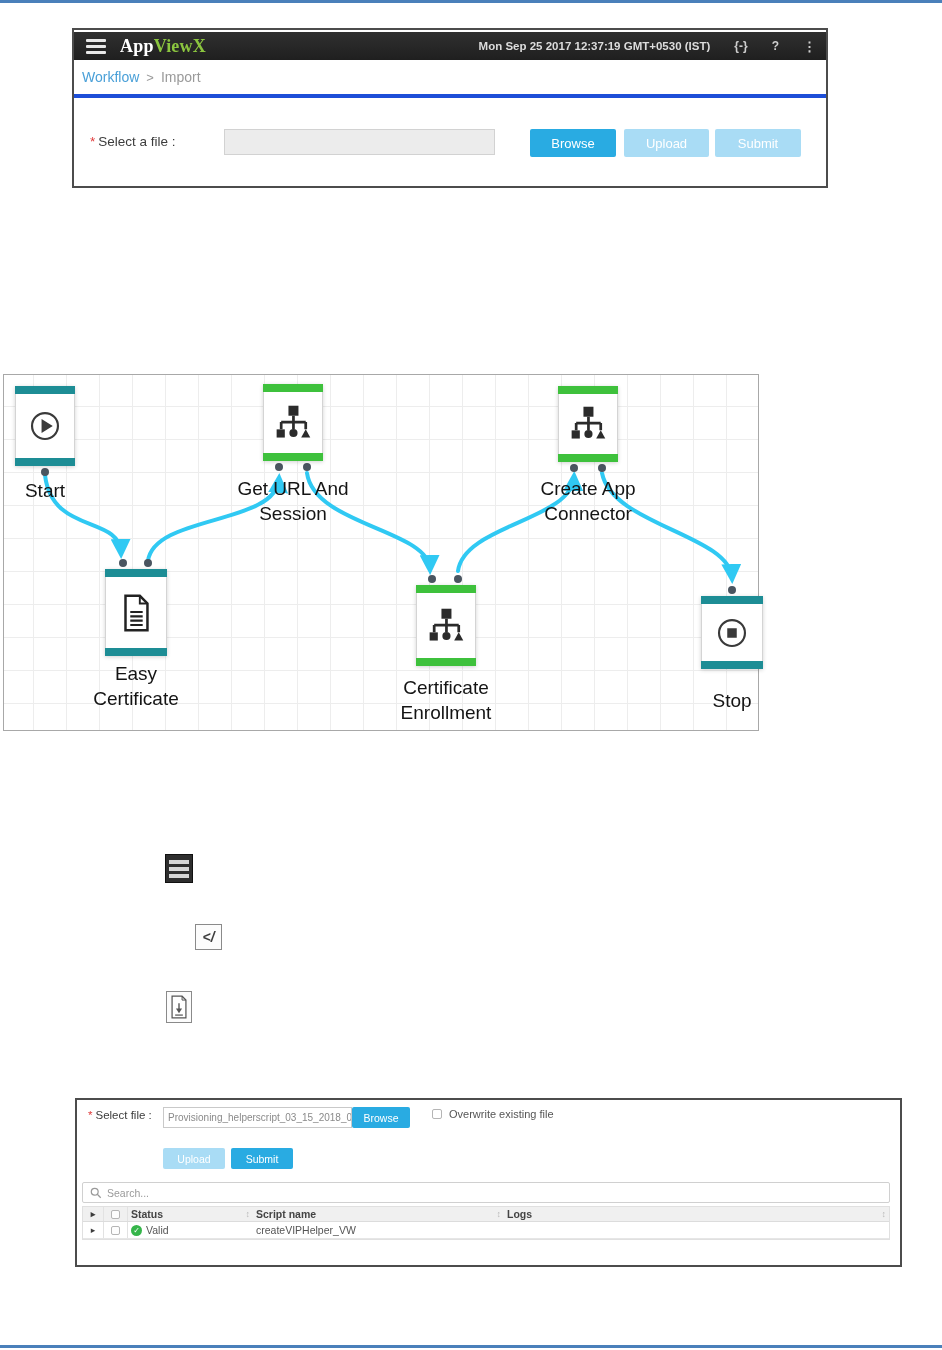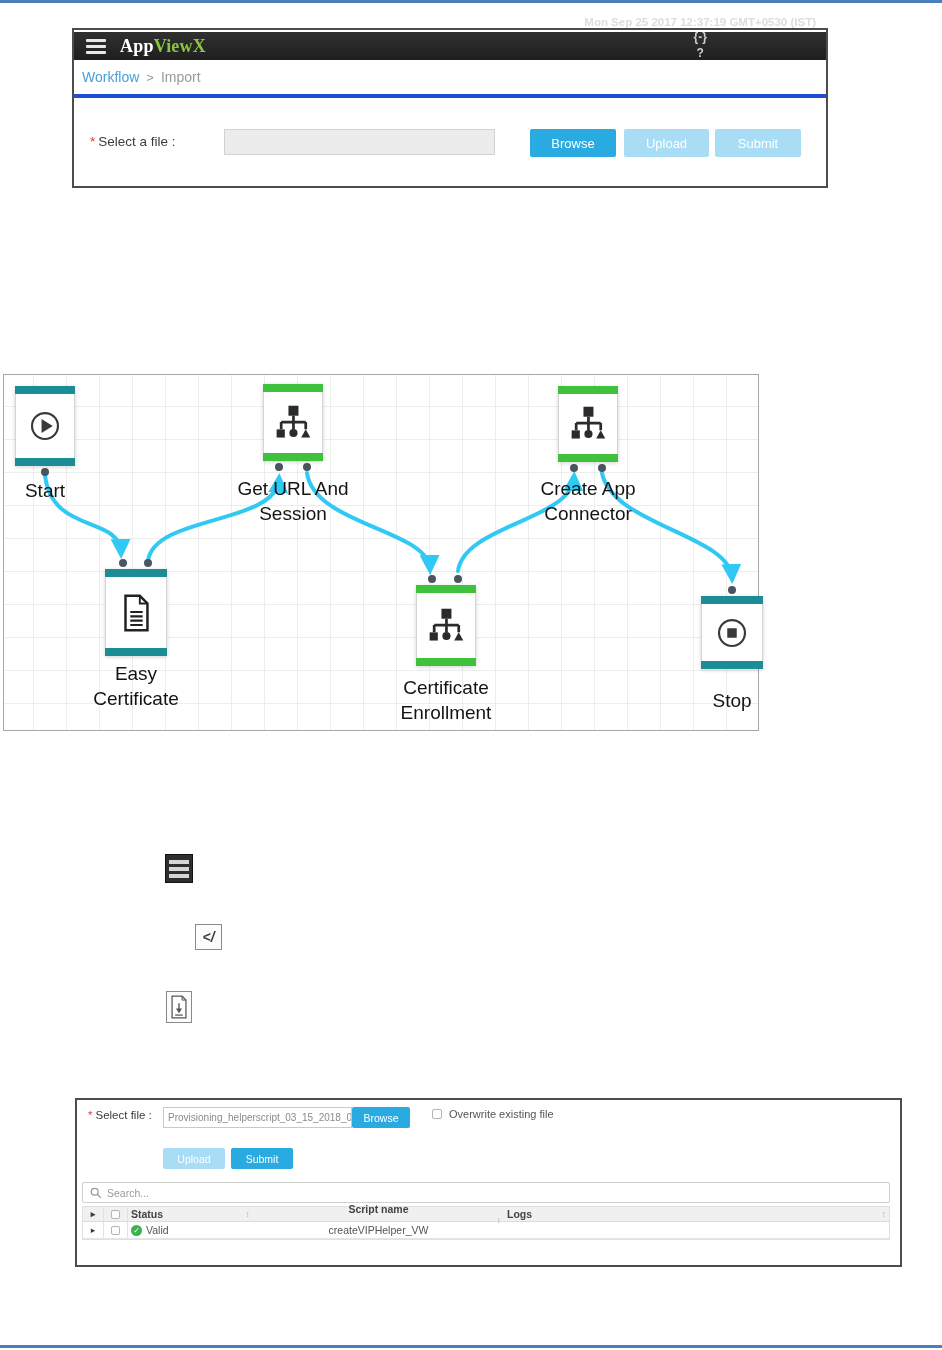--- a/index.html
+++ b/index.html
@@ -13,21 +13,21 @@
   .shot1 { position:absolute; left:72px; top:28px; width:756px; height:160px;
            border:2px solid #4c4c4c; background:#fff; }
   .avx-header { position:absolute; left:0; top:2px; width:752px; height:28px;
                 background:linear-gradient(#303030,#1f1f1f); display:flex; align-items:center; }
   .hamburger { width:20px; height:15px; margin-left:12px; display:flex; flex-direction:column;
                justify-content:space-between; cursor:pointer; }
   .hamburger span { display:block; height:3px; background:#e8e8e8; border-radius:1px; }
   .logo { margin-left:14px; font-family:"Liberation Serif", serif; font-weight:700;
           font-size:18px; letter-spacing:.2px; }
   .logo .lg-app { color:#fff; } .logo .lg-vx { color:#8bc53f; }
-  .hdr-right { margin-left:auto; display:flex; align-items:center; gap:2px; padding-right:10px;flex-direction:column; }
+  .hdr-right { margin-left:auto; display:flex; align-items:center; gap:24px; padding-right:10px; }
   .hdr-date { color:#dcdcdc; font-size:11.5px; font-weight:700; }
   .hdr-ic { color:#cfcfcf; font-size:12px; font-weight:700; cursor:pointer; }
   .hdr-ic.more { font-size:13px; }
 
   .breadcrumb { position:absolute; left:0; top:30px; width:752px; height:38px;
                 background:#fff; border-bottom:4px solid #1d4ed8; display:flex;
                 align-items:center; padding-left:8px; font-size:14px; }
   .bc-link { color:#4aa0d8; cursor:pointer; text-decoration:none; }
   .bc-sep { color:#9a9a9a; margin:0 7px; font-size:13px; }
   .bc-cur { color:#9a9a9a; }
@@ -110,21 +110,21 @@
                      font-family:"Liberation Sans", sans-serif; background:transparent; }
   .s2-search input::placeholder { color:#9a9a9a; }
 
   .s2-table { position:absolute; left:5px; top:106px; width:808px; border:1px solid #e0e0e0; }
   .t-row { display:flex; align-items:center; }
   .t-head { background:#f0f0f0; height:15px; border-bottom:1px solid #dcdcdc; }
   .t-data { background:#fff; height:17px; border-bottom:1px solid #e6e6e6; cursor:pointer; }
   .tc { padding:0 3px; overflow:hidden; white-space:nowrap; display:flex; align-items:center; }
   .tc-exp { width:21px; justify-content:center; border-right:1px solid #e2e2e2; align-self:stretch; }
   .tc-chk { width:24px; justify-content:center; border-right:1px solid #e2e2e2; align-self:stretch; }
-  .tc-status { width:125px; } .tc-script { width:251px;flex-direction:column; } .tc-logs { flex:1; }
+  .tc-status { width:125px; } .tc-script { width:251px; } .tc-logs { flex:1; }
   .t-head .tc { font-weight:700; color:#444; font-size:10.5px; }
   .t-data .tc { color:#555; font-size:10.5px; }
   .sort { margin-left:auto; color:#b9b9b9; font-size:9px; cursor:pointer; font-weight:400; }
   .expander { color:#3c3c3c; font-size:9px; cursor:pointer; }
   .row-check { width:9px; height:9px; border:1px solid #b5b5b5; border-radius:2px;
                background:#fdfdfd; cursor:pointer; }
   .valid-ic { width:11px; height:11px; border-radius:50%; background:#35b54a; color:#fff;
               font-size:8px; line-height:11px; text-align:center; margin-right:4px; flex:none; }
 </style>
 </head>

